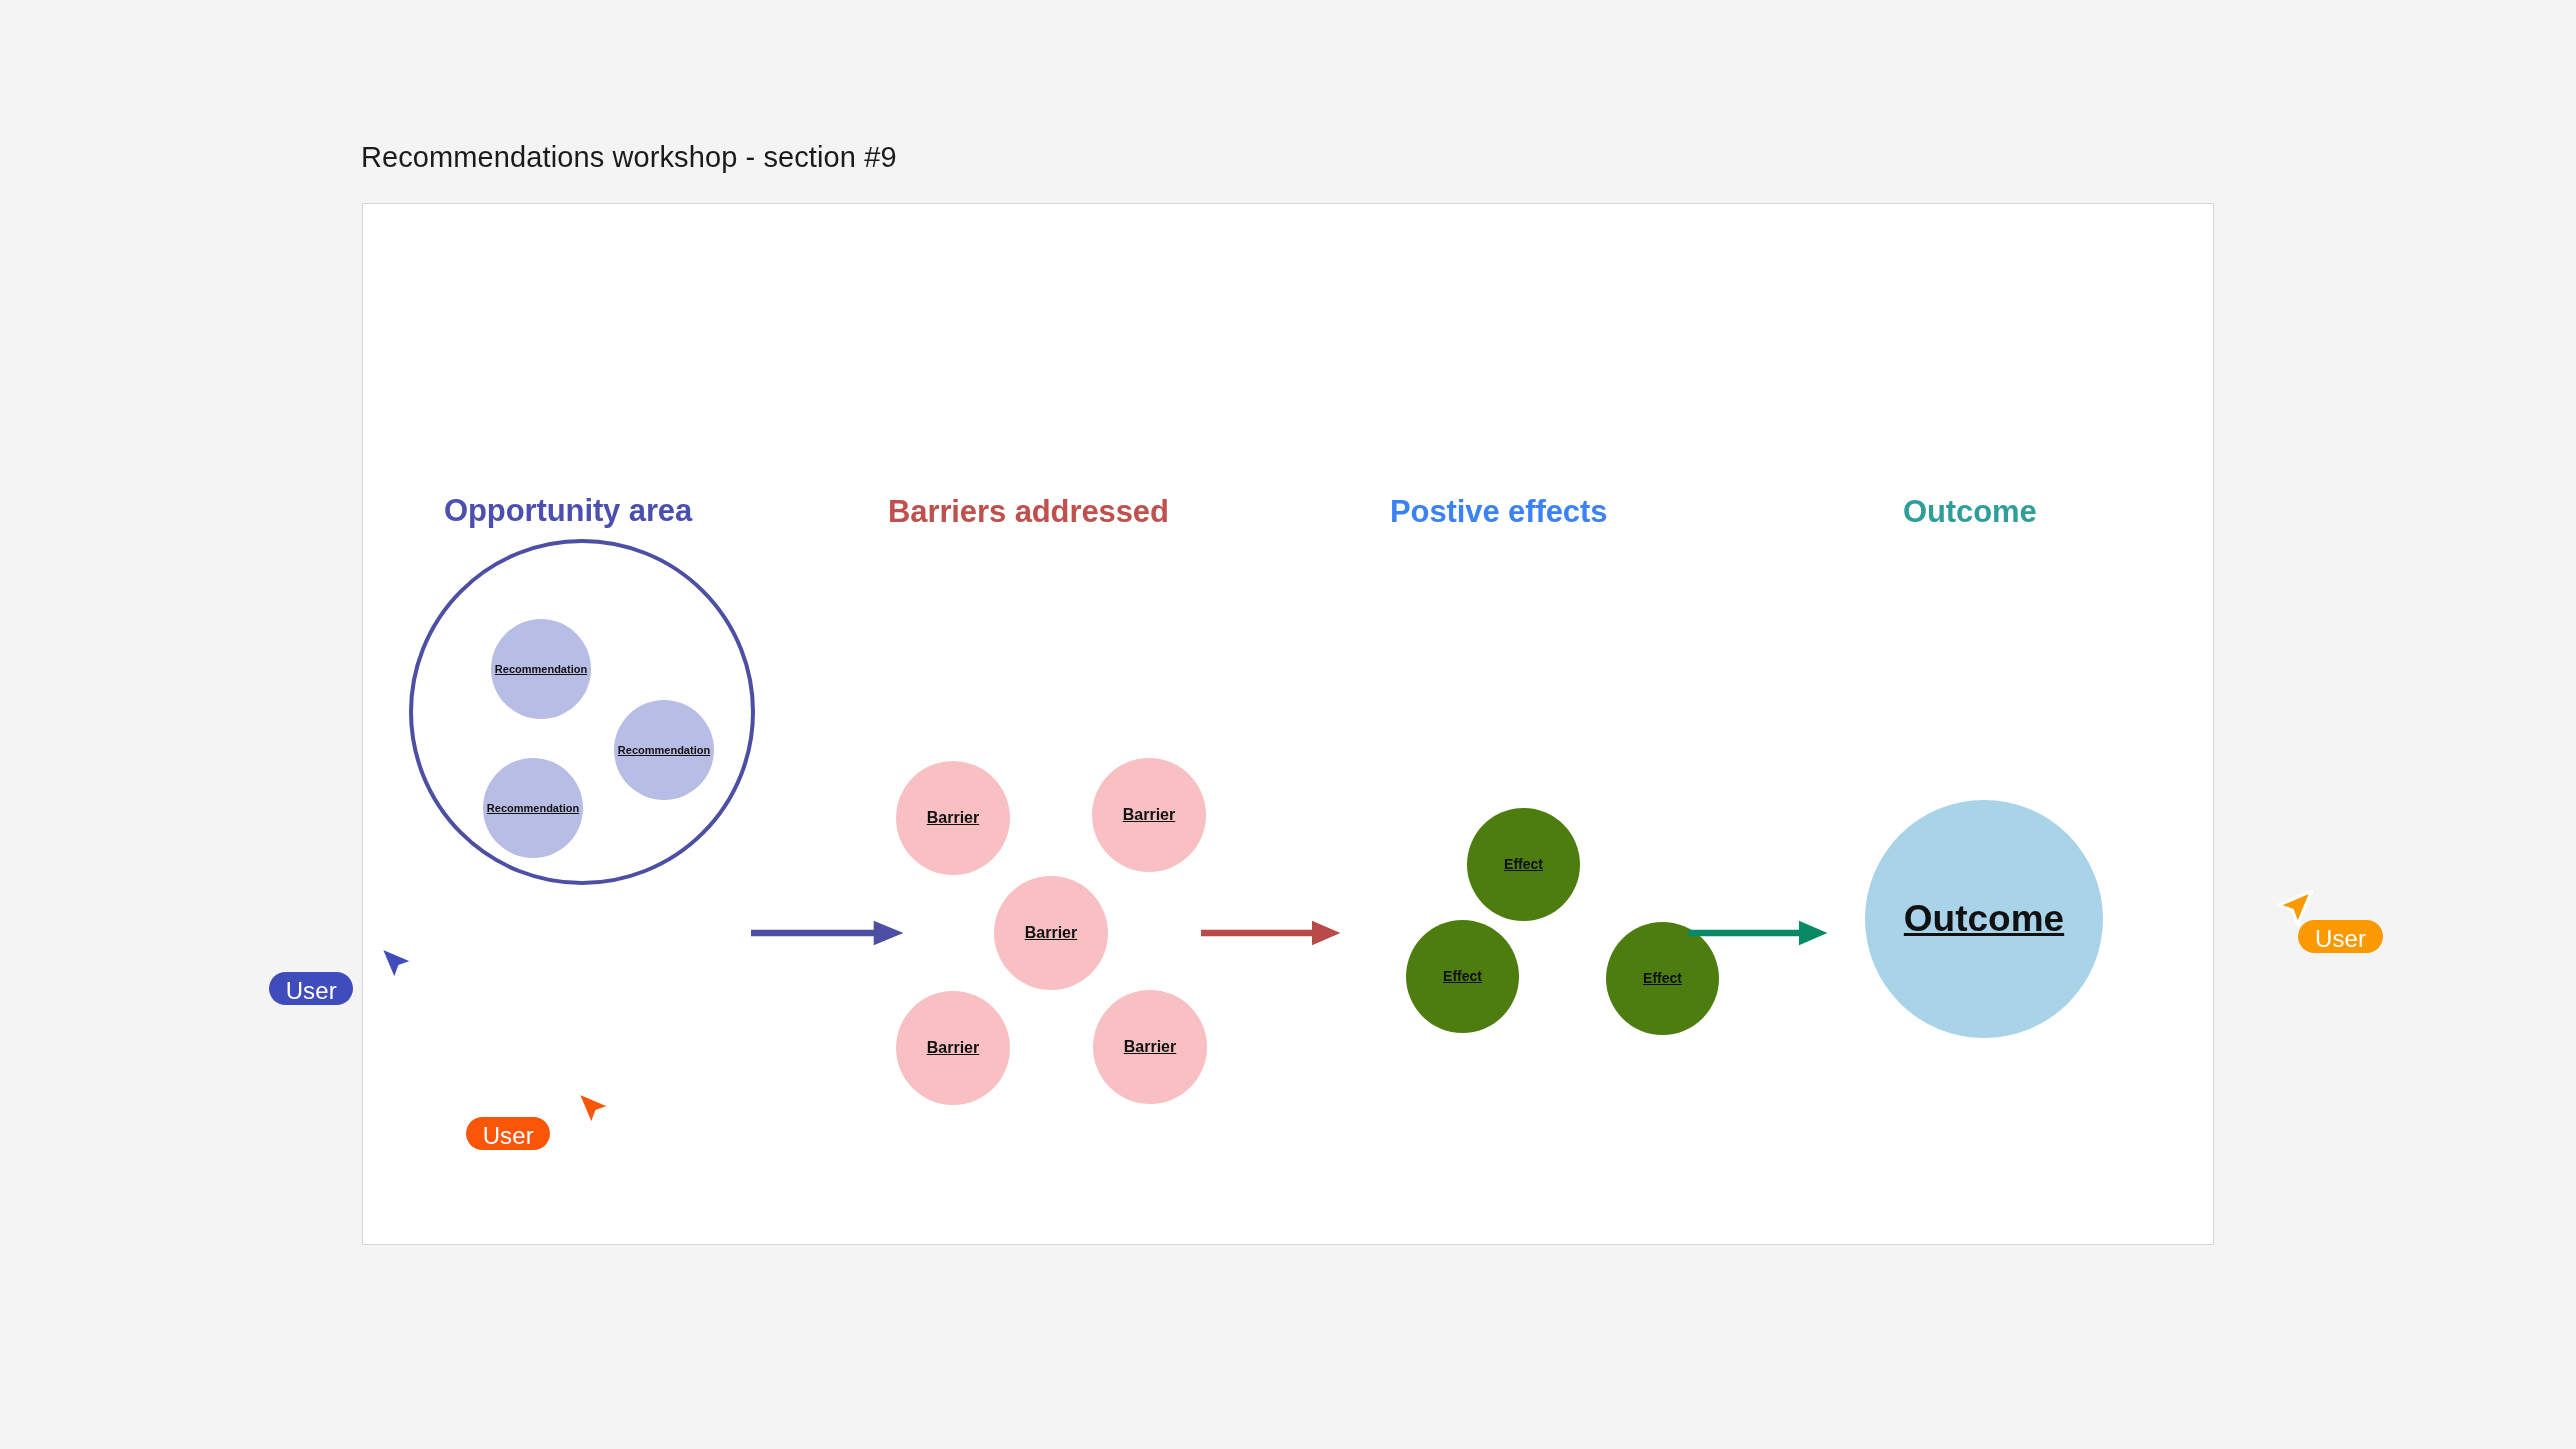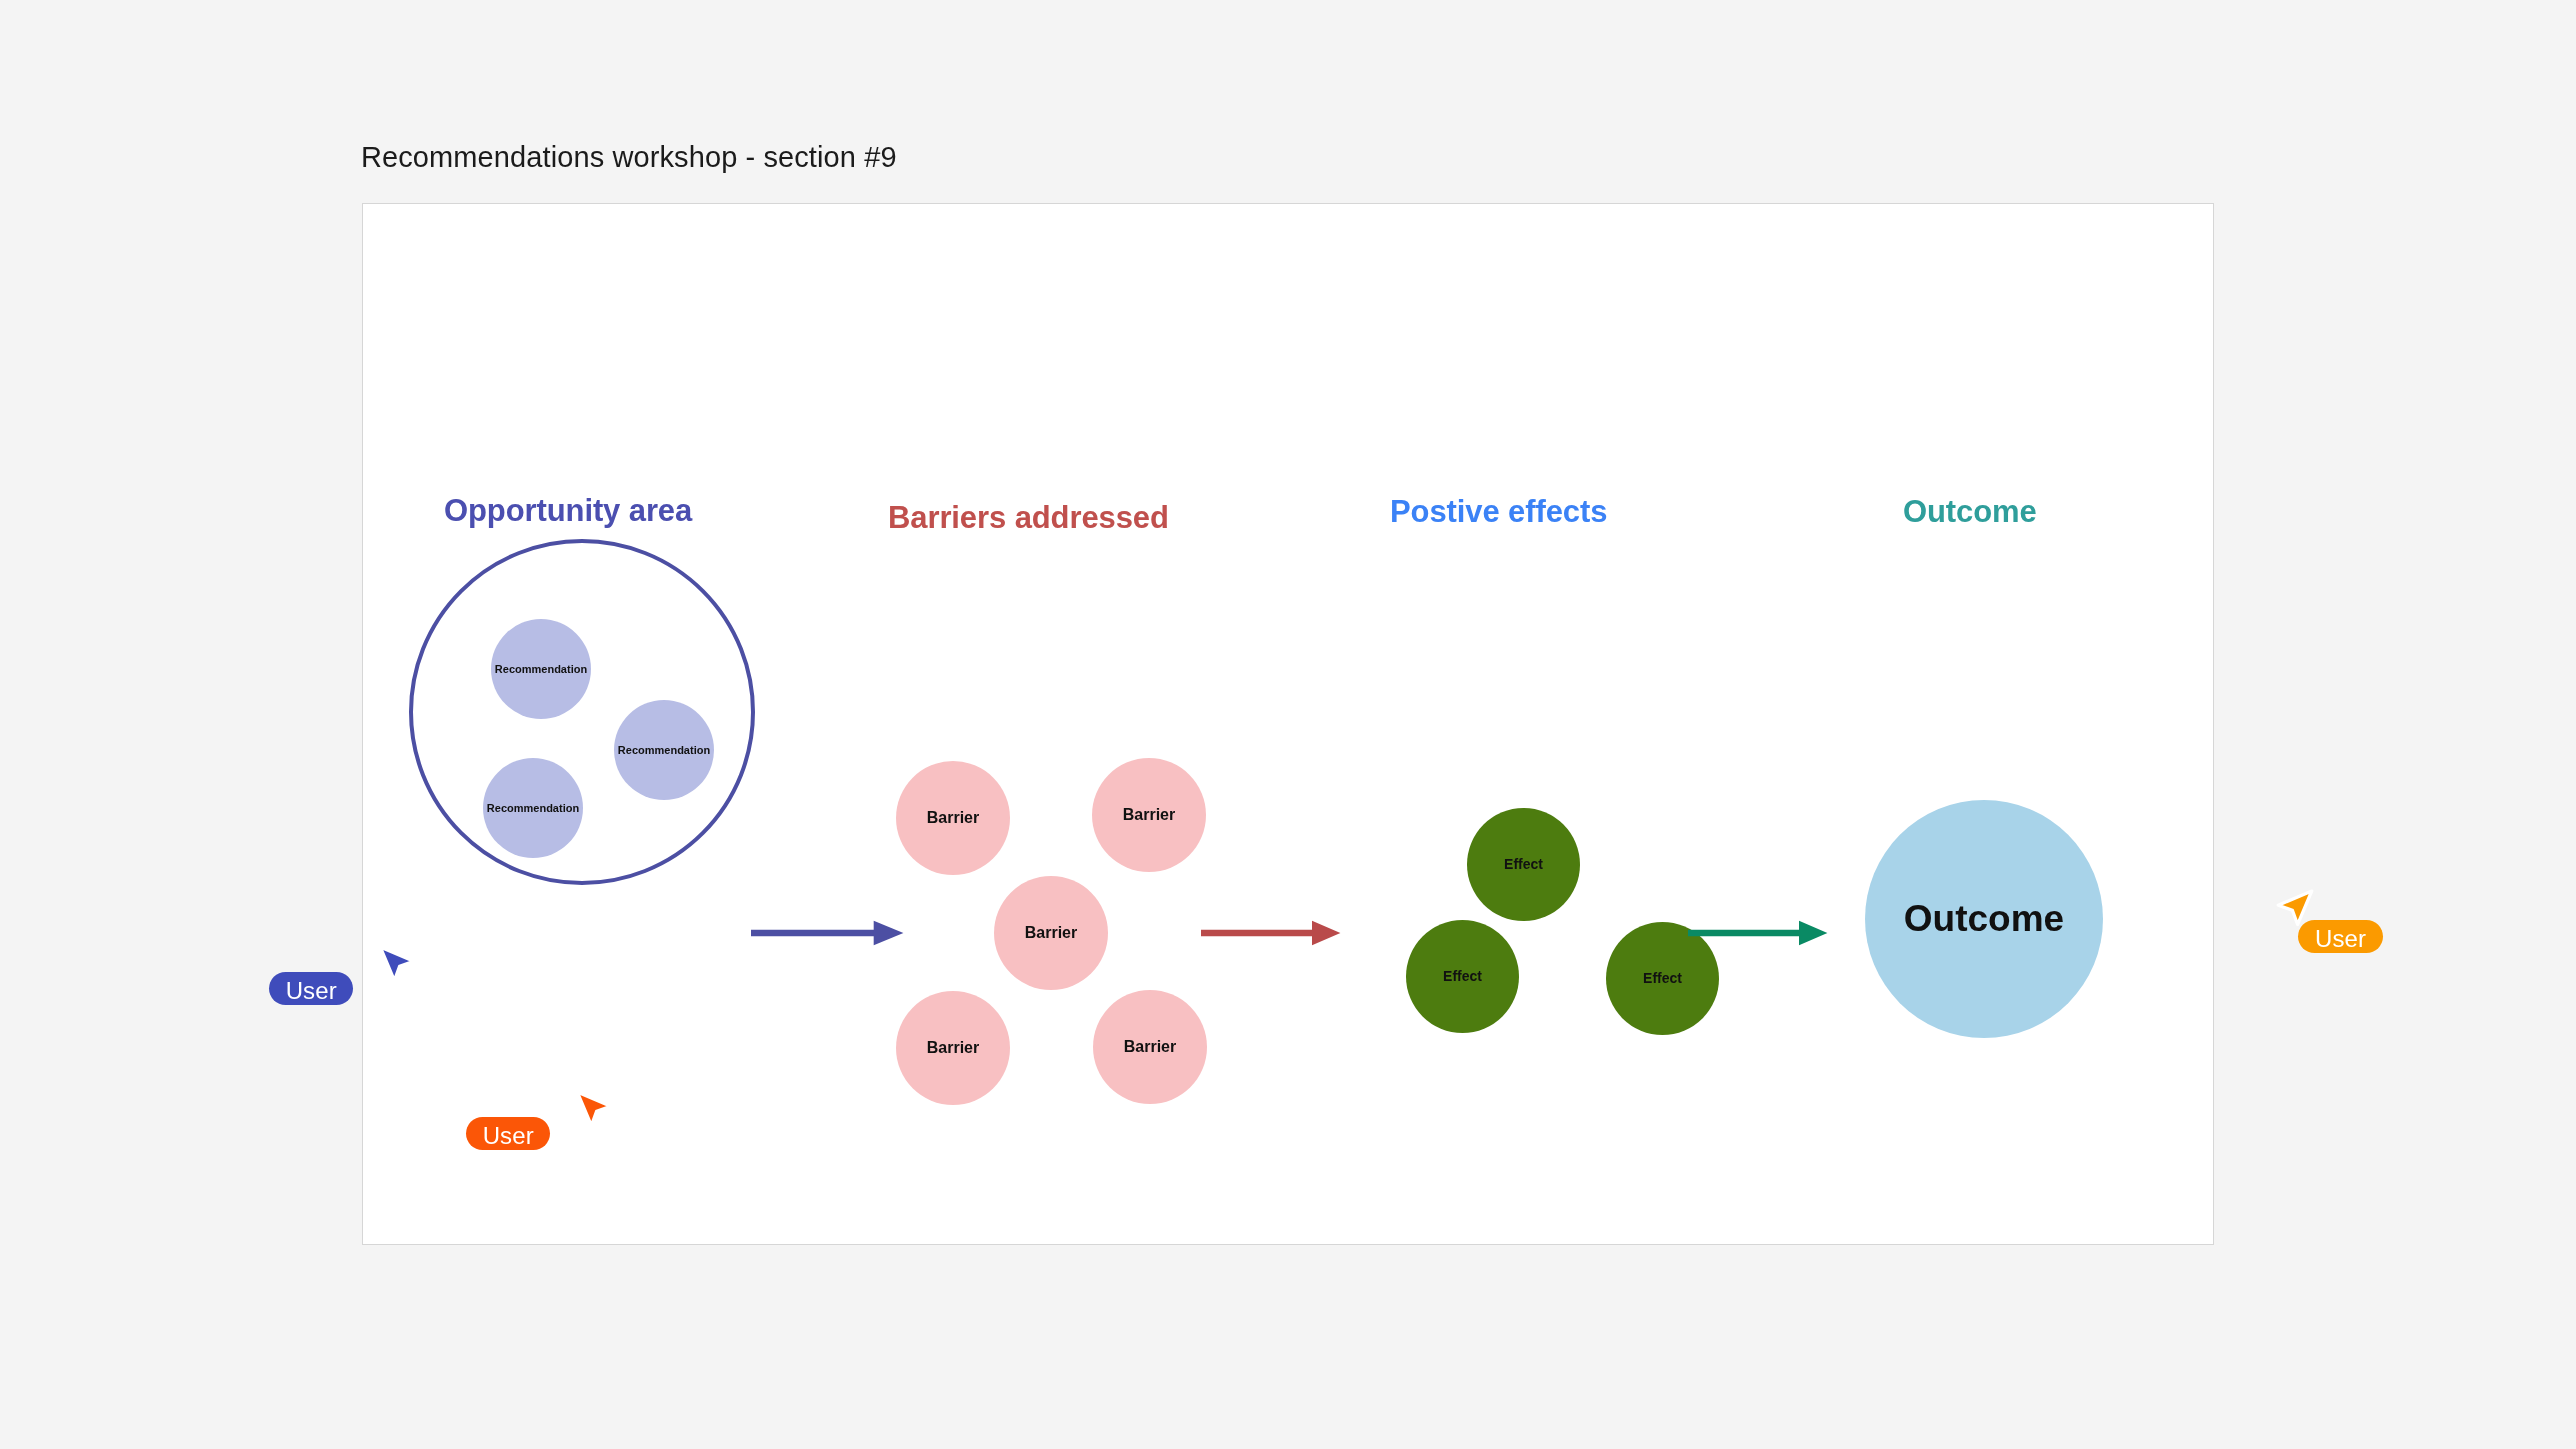--- a/index.html
+++ b/index.html
@@ -53,20 +53,21 @@
     position: absolute;
     border-radius: 50%;
     display: flex;
     align-items: center;
     justify-content: center;
     box-sizing: border-box;
     color: #111111;
     font-weight: 700;
     text-align: right;
     line-height: 1.1;
+    text-decoration: underline;
   }
 
   .opportunity-ring {
     position: absolute;
     border-radius: 50%;
     border: 4.5px solid #4c4fa3;
     box-sizing: border-box;
     background: transparent;
   }
 
@@ -127,21 +128,21 @@
 </style>
 </head>
 <body>
 
 <div id="board-title">Recommendations workshop - section #9</div>
 
 <div id="canvas-frame">
 
   <div class="col-heading" style="left:81px; top:289px; color:#4b4fb0;">Opportunity area</div>
 
-  <div class="col-heading" style="left:525px; top:296px; color:#c0504d;">Barriers addressed</div>
+  <div class="col-heading" style="left:525px; top:290px; color:#c0504d;">Barriers addressed</div>
 
   <div class="col-heading" style="left:1027px; top:290px; color:#3b82f6;">Postive effects</div>
 
   <div class="col-heading" style="left:1540px; top:290px; color:#2f9e9b;">Outcome</div>
 
   <div class="opportunity-ring" style="left:46px; top:335px; width:346px; height:346px;"></div>
 
   <div class="node rec-node" style="left:128px; top:415px; width:100px; height:100px;">
     <span>Recommendation</span>
   </div>

